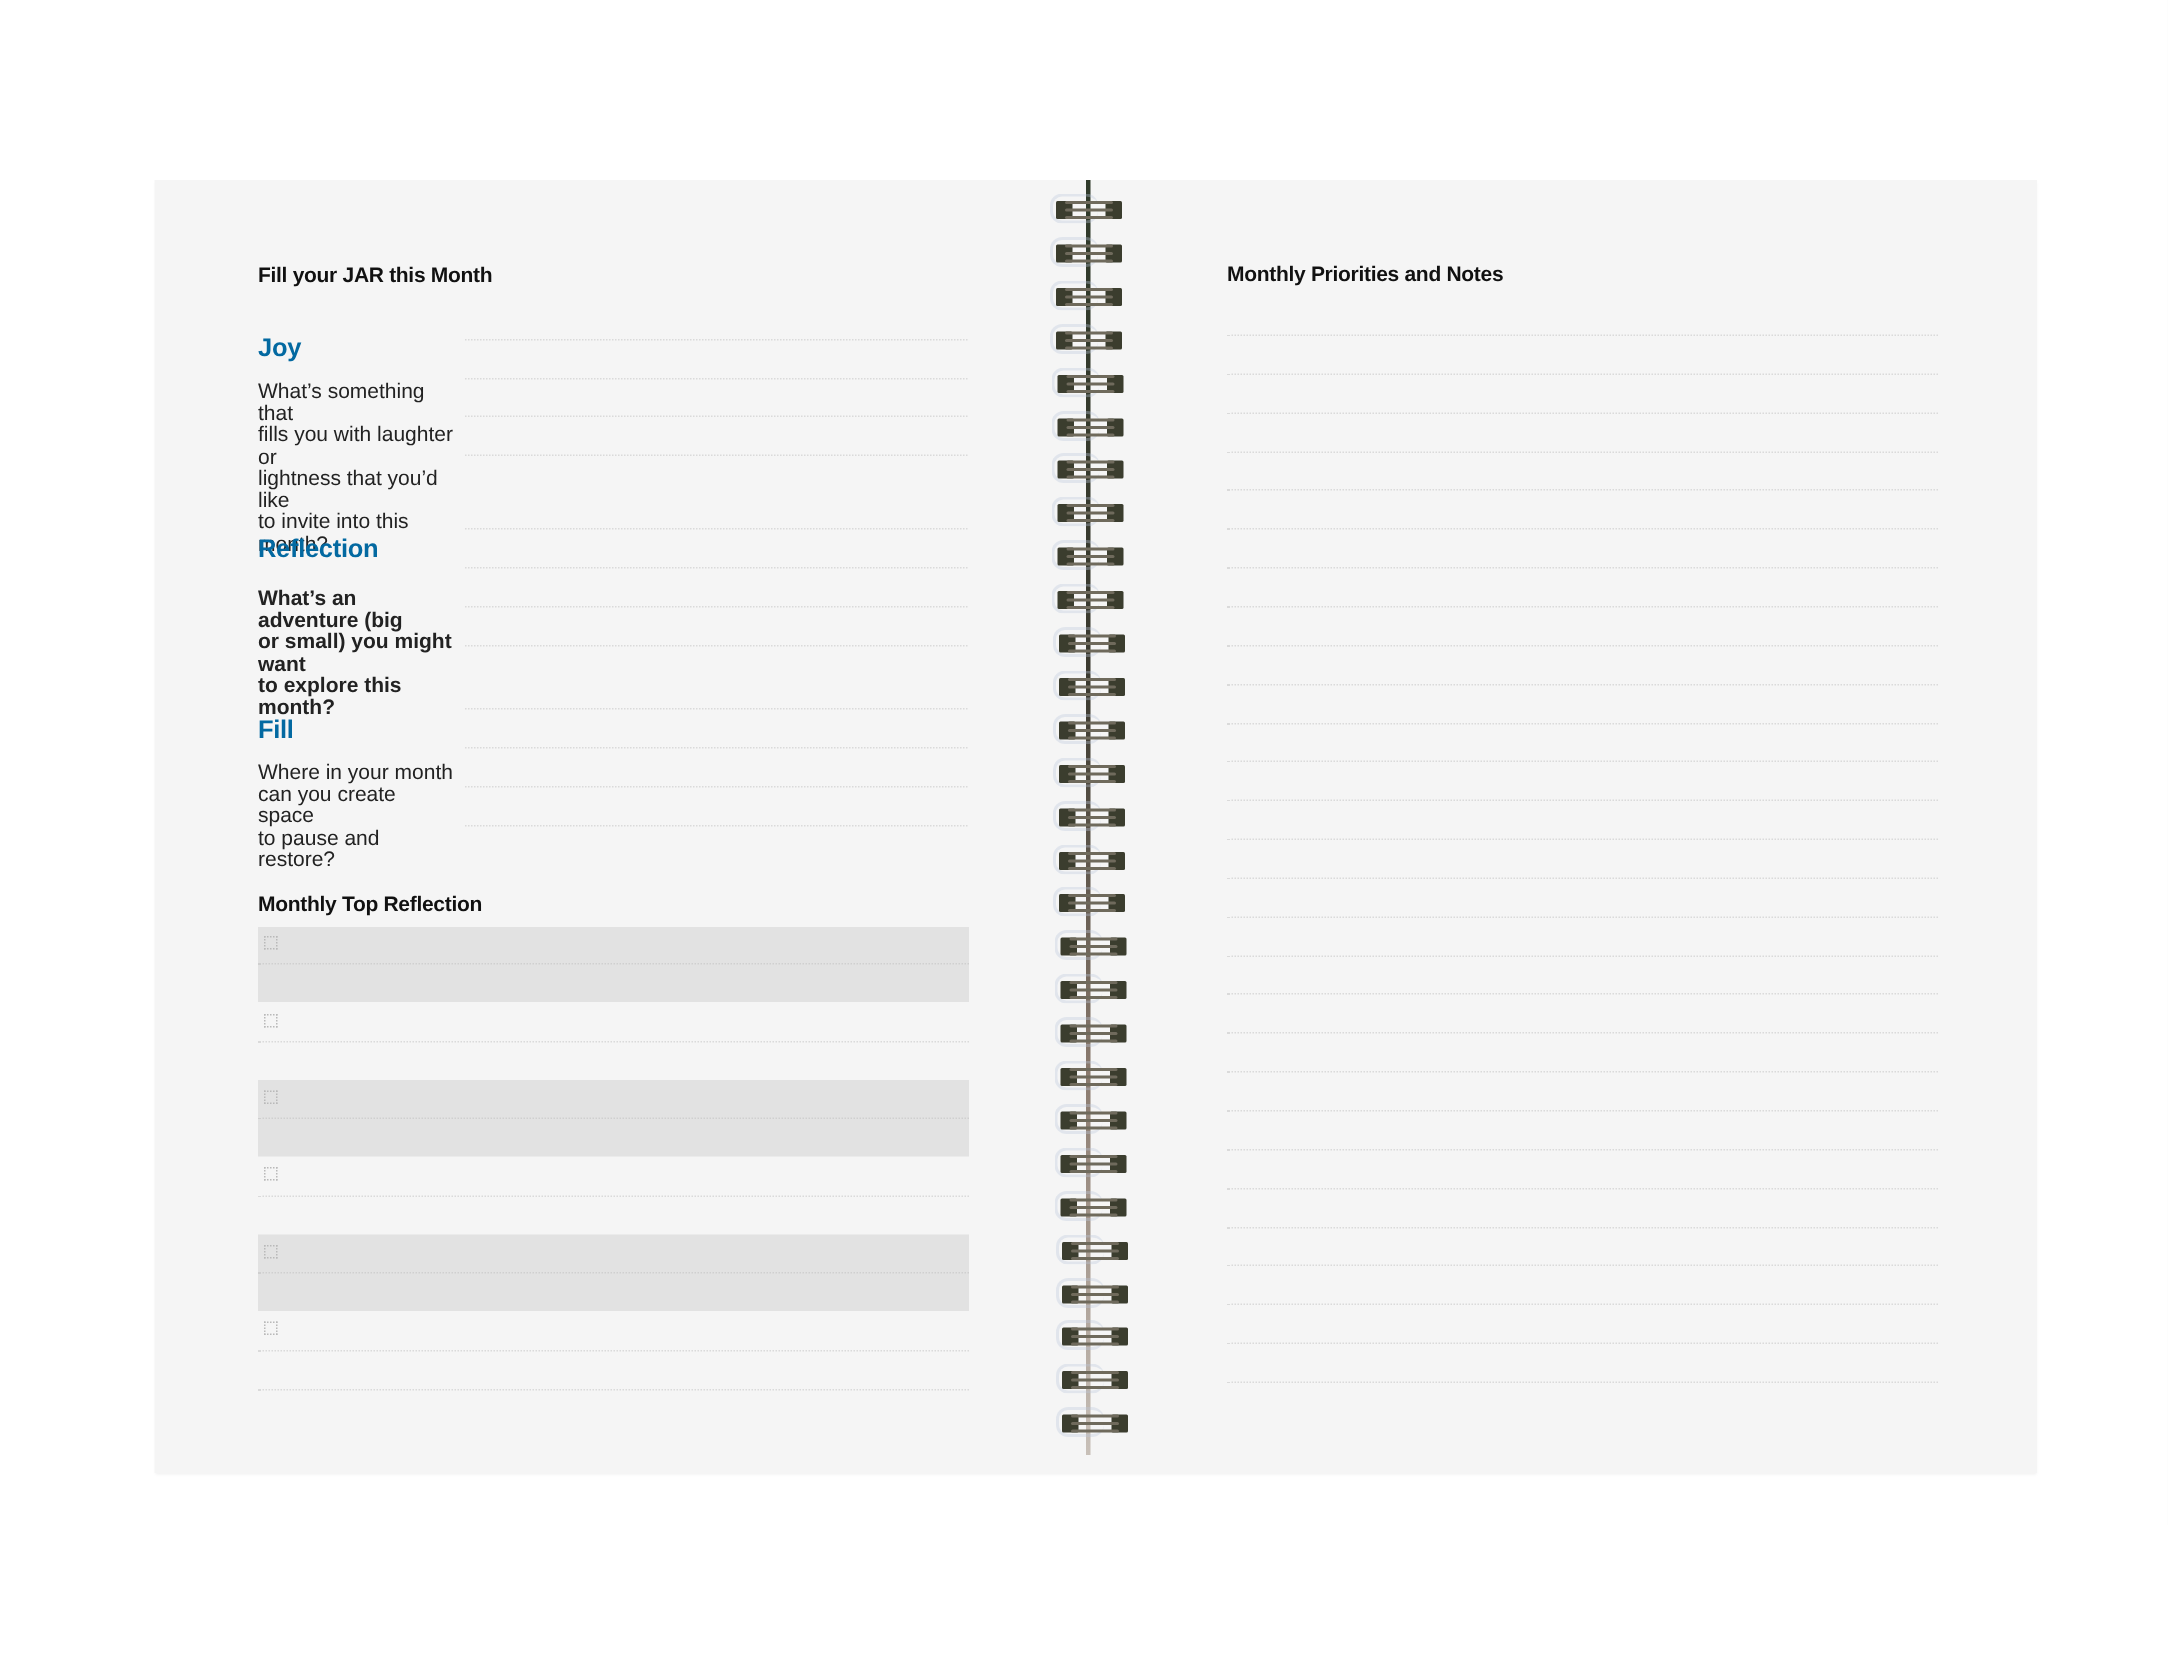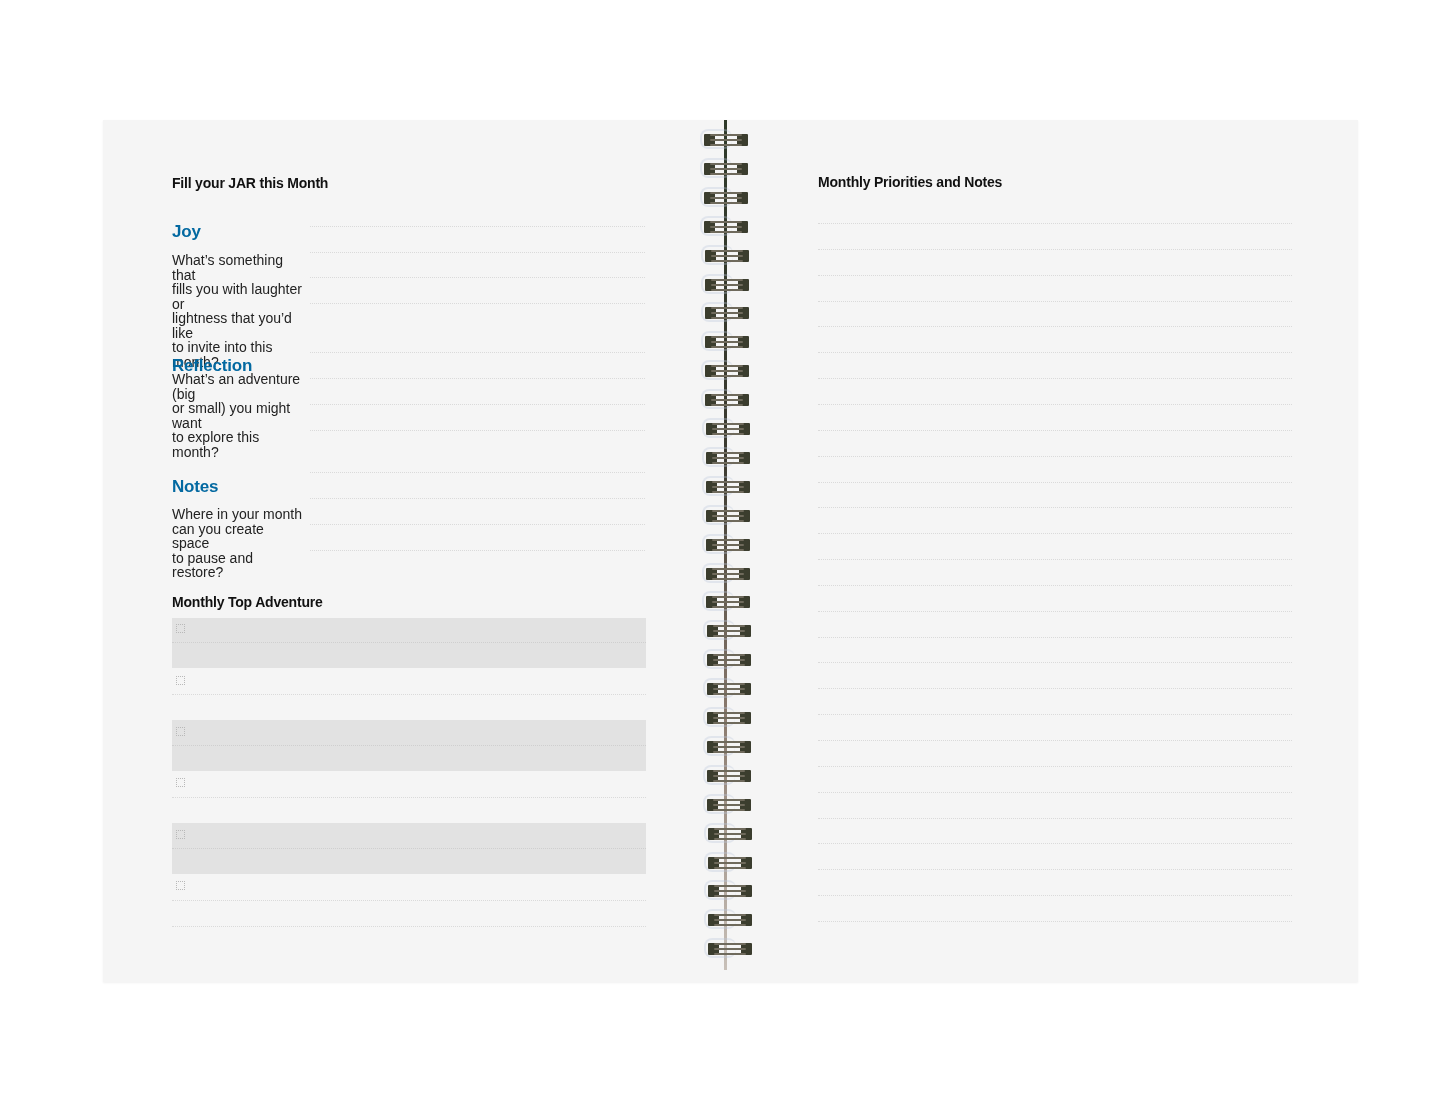--- a/index.html
+++ b/index.html
@@ -40,42 +40,42 @@
 lightness that you’d like
 to invite into this month?</div>
     <div>
       <div class="rule" style="left:207px;top:106px;width:335px;"></div>
       <div class="rule" style="left:207px;top:132px;width:335px;"></div>
       <div class="rule" style="left:207px;top:157px;width:335px;"></div>
       <div class="rule" style="left:207px;top:183px;width:335px;"></div>
     </div>
 
     <div class="abs sec-title" style="left:69px;top:236px;">Reflection</div>
-    <div class="abs prompt" style="left:69px;top:252px;width:130px;">What’s an adventure (big
+    <div class="abs prompt" style="left:69px;top:271px;width:130px;font-weight:bold;">What’s an adventure (big
 or small) you might want
 to explore this month?</div>
     <div>
       <div class="rule" style="left:207px;top:232px;width:335px;"></div>
       <div class="rule" style="left:207px;top:258px;width:335px;"></div>
       <div class="rule" style="left:207px;top:284px;width:335px;"></div>
       <div class="rule" style="left:207px;top:310px;width:335px;"></div>
     </div>
 
-    <div class="abs sec-title" style="left:69px;top:357px;">Notes</div>
+    <div class="abs sec-title" style="left:69px;top:357px;">Fill</div>
     <div class="abs prompt" style="left:69px;top:387px;width:130px;">Where in your month
 can you create space
 to pause and restore?</div>
     <div>
       <div class="rule" style="left:207px;top:352px;width:335px;"></div>
       <div class="rule" style="left:207px;top:378px;width:335px;"></div>
       <div class="rule" style="left:207px;top:404px;width:335px;"></div>
       <div class="rule" style="left:207px;top:430px;width:335px;"></div>
     </div>
 
-    <div class="abs title" style="left:69px;top:474px;">Monthly Top Adventure</div>
+    <div class="abs title" style="left:69px;top:474px;">Monthly Top Reflection</div>
 
     <div>
 
       <div class="pri-shade" style="left:69px;top:498px;width:474px;height:50px;"></div>
       <div class="rule" style="left:69px;top:522px;width:474px;border-top-color:#cfcfcf;"></div>
       <div class="chk" style="left:73px;top:504px;"></div>
       <div class="chk" style="left:73px;top:556px;"></div>
       <div class="rule" style="left:69px;top:574px;width:474px;"></div>
 
       <div class="pri-shade" style="left:69px;top:600px;width:474px;height:51px;"></div>

